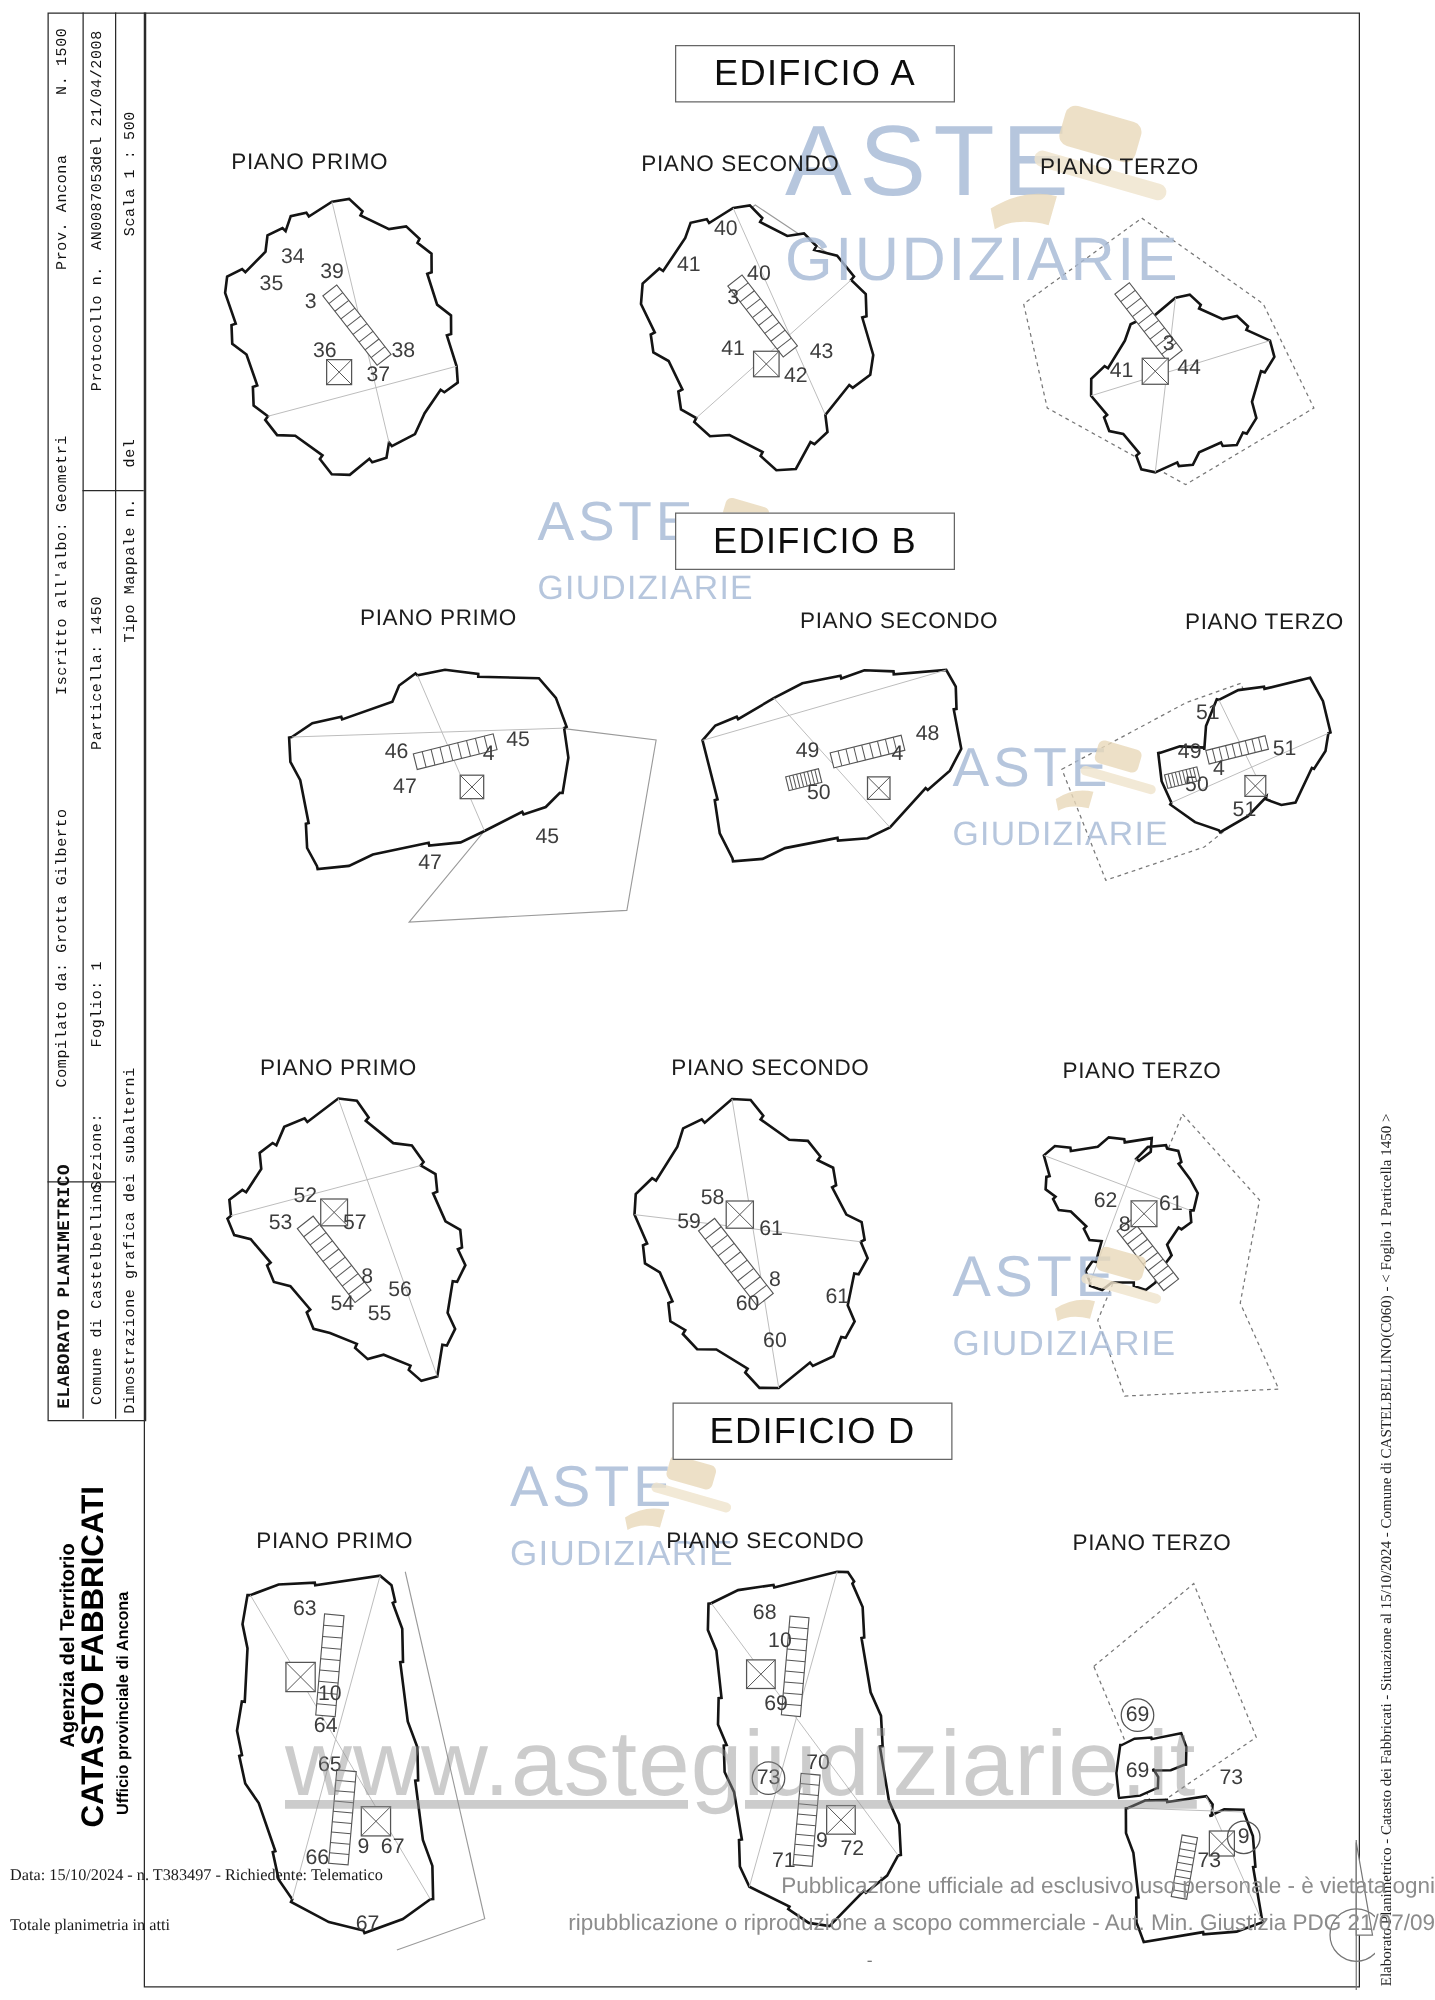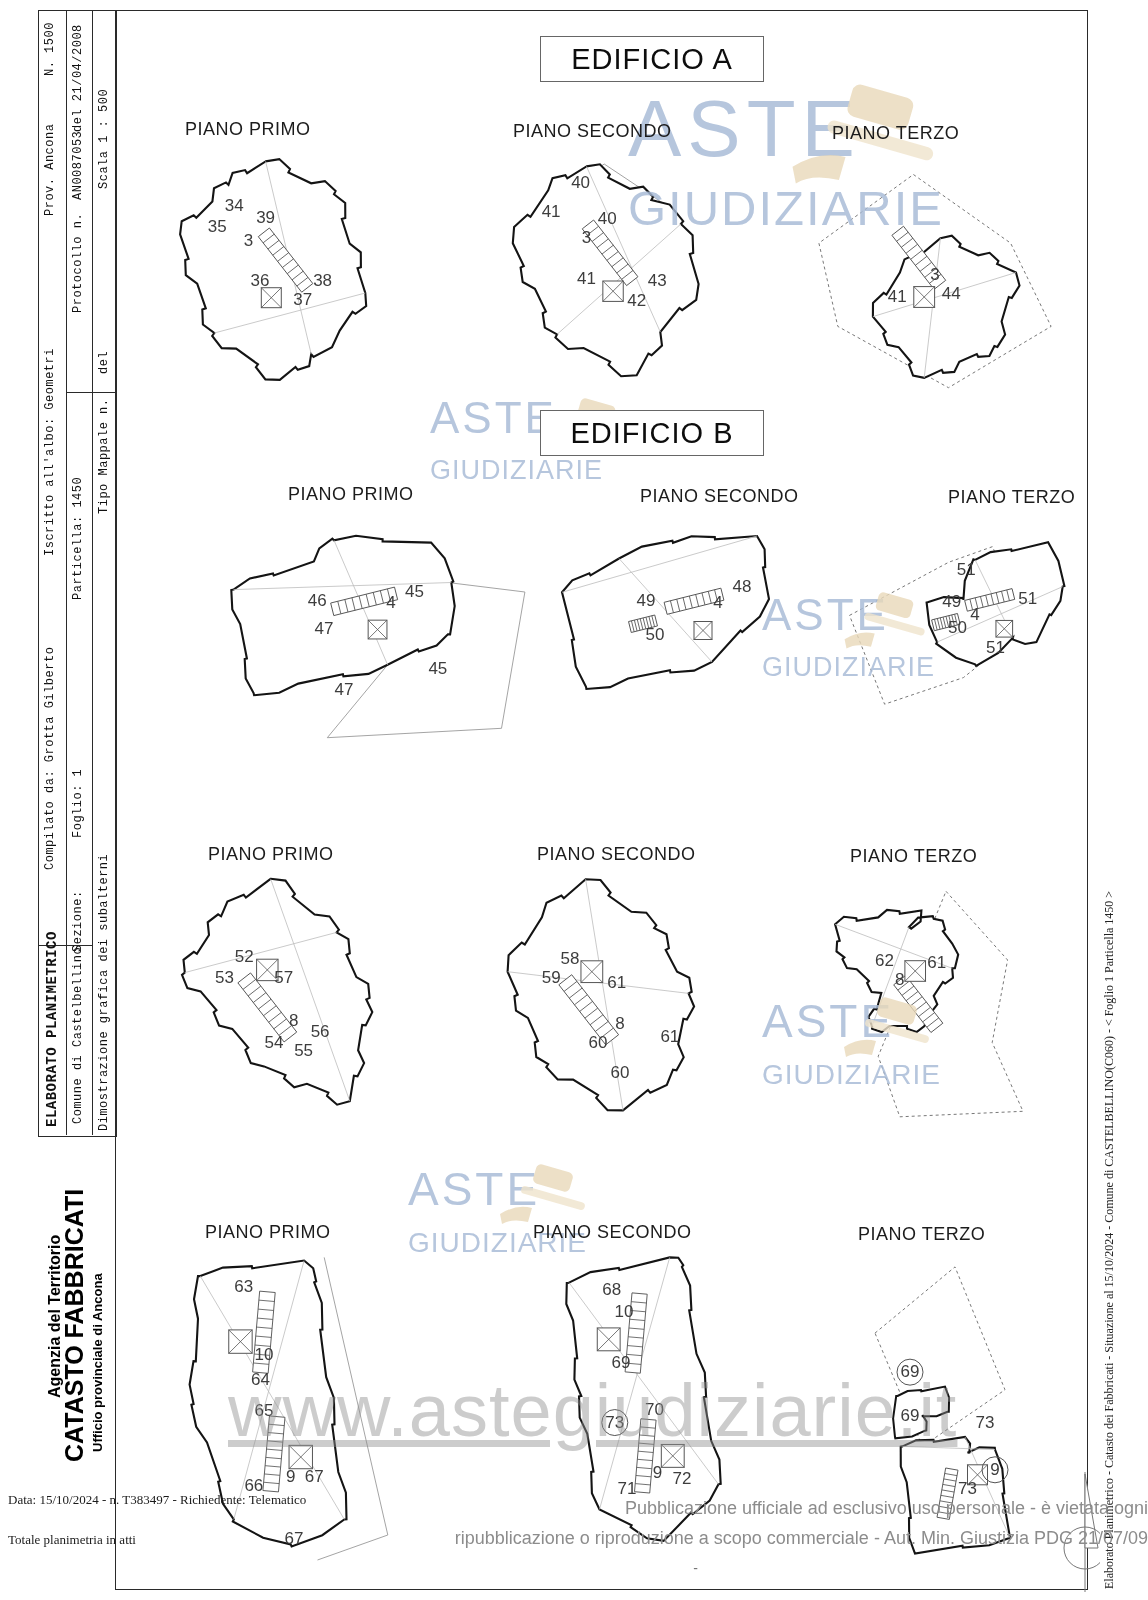--- a/index.html
+++ b/index.html
@@ -54,20 +54,21 @@
   <div class="vtext" style="left:97px;top:374px;">del</div>
   <div class="vtext" style="left:97px;top:514px;">Tipo Mappale n.</div>
   <div class="vtext" style="left:97px;top:1131px;">Dimostrazione grafica dei subalterni</div>
 
   <div class="vtext vsans" style="left:46px;top:1398px;font-size:16px;">Agenzia del Territorio</div>
   <div class="vtext vsans" style="left:60px;top:1462px;font-size:25px;">CATASTO FABBRICATI</div>
   <div class="vtext vsans" style="left:90px;top:1452px;font-size:13px;">Ufficio provinciale di Ancona</div>
 
   <div class="edificio-box" style="left:540px;top:36px;">EDIFICIO A</div>
   <div class="edificio-box" style="left:540px;top:410px;">EDIFICIO B</div>
+  <div class="edificio-box" style="left:538px;top:1122px;">EDIFICIO D</div>
 
   <div class="piano-label" style="left:185px;top:119px;">PIANO PRIMO</div>
   <div class="piano-label" style="left:513px;top:121px;">PIANO SECONDO</div>
   <div class="piano-label" style="left:832px;top:123px;">PIANO TERZO</div>
   <div class="piano-label" style="left:288px;top:484px;">PIANO PRIMO</div>
   <div class="piano-label" style="left:640px;top:486px;">PIANO SECONDO</div>
   <div class="piano-label" style="left:948px;top:487px;">PIANO TERZO</div>
   <div class="piano-label" style="left:208px;top:844px;">PIANO PRIMO</div>
   <div class="piano-label" style="left:537px;top:844px;">PIANO SECONDO</div>
   <div class="piano-label" style="left:850px;top:846px;">PIANO TERZO</div>

